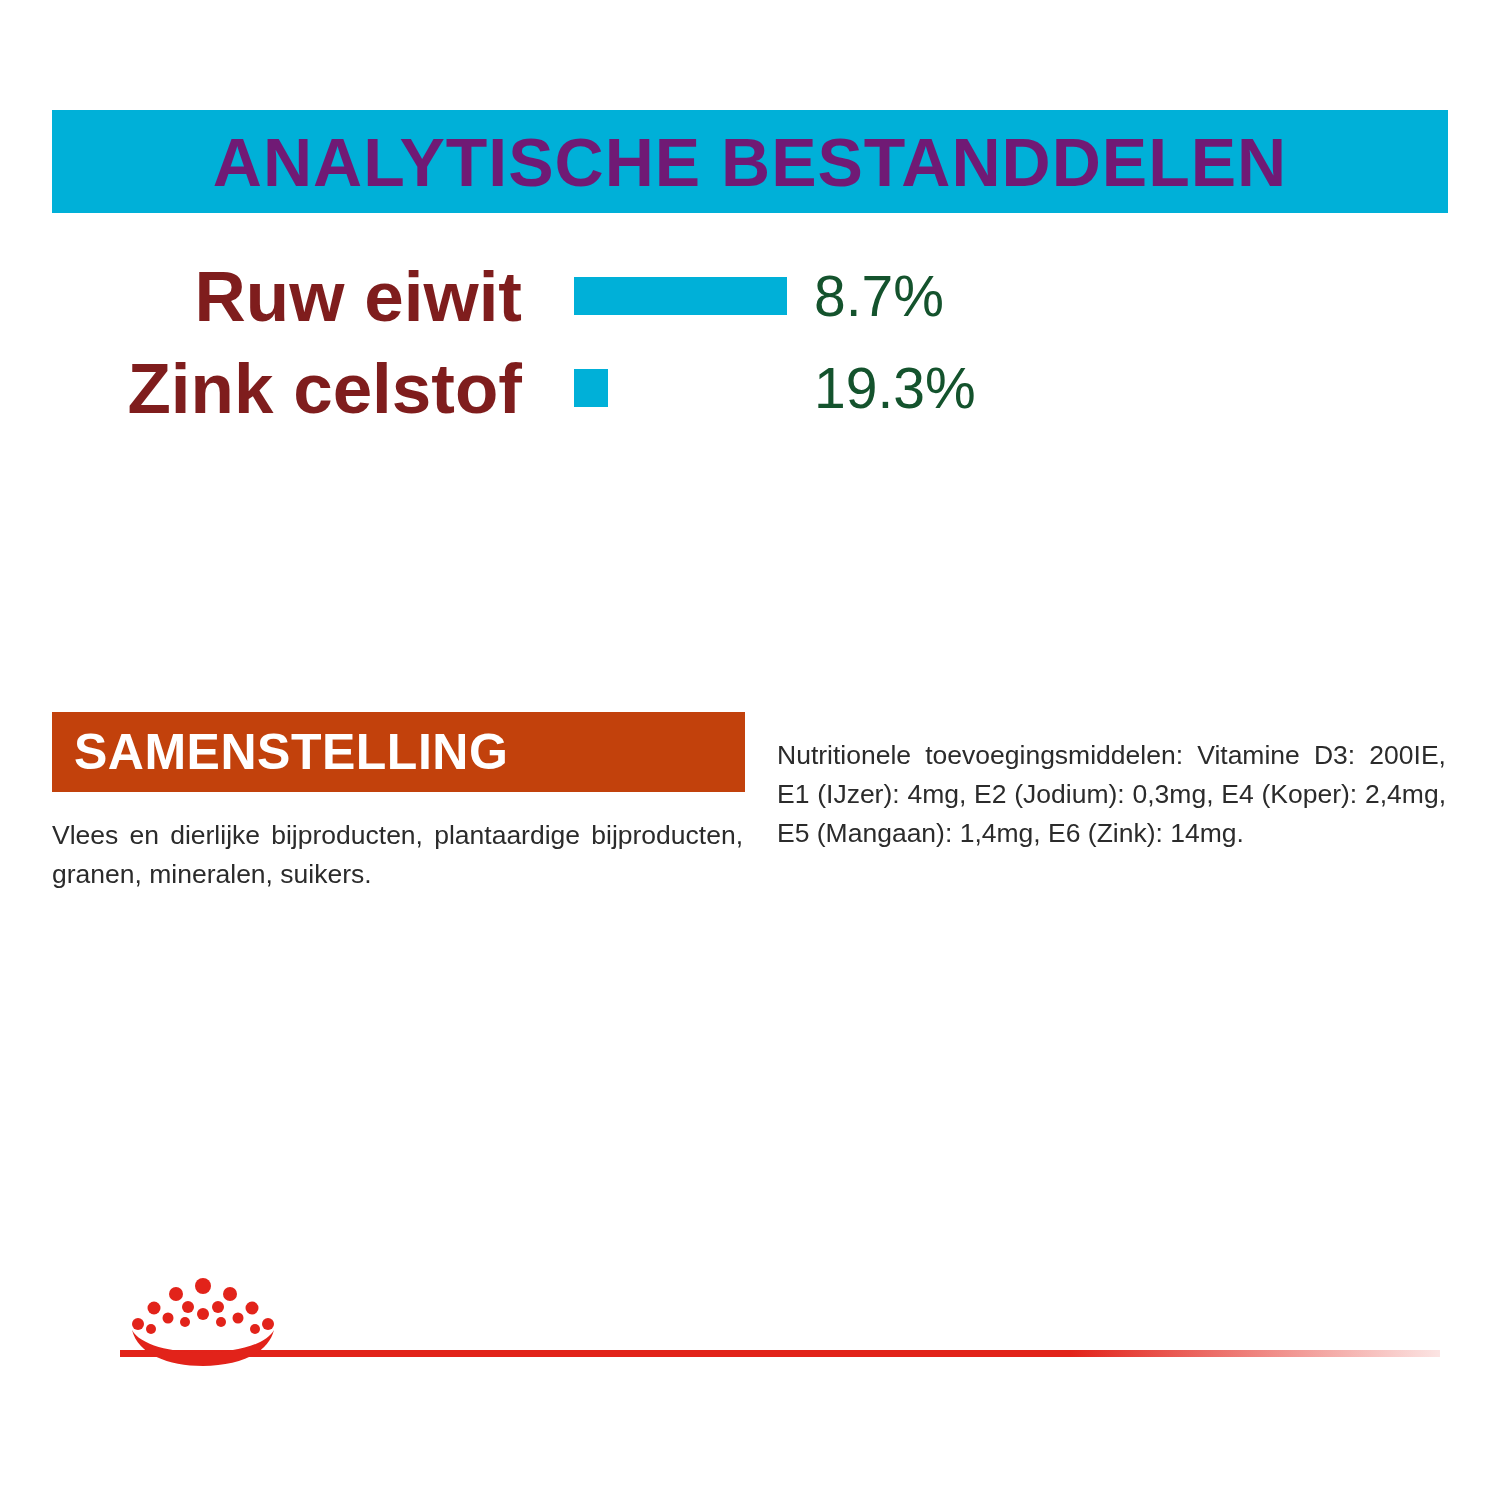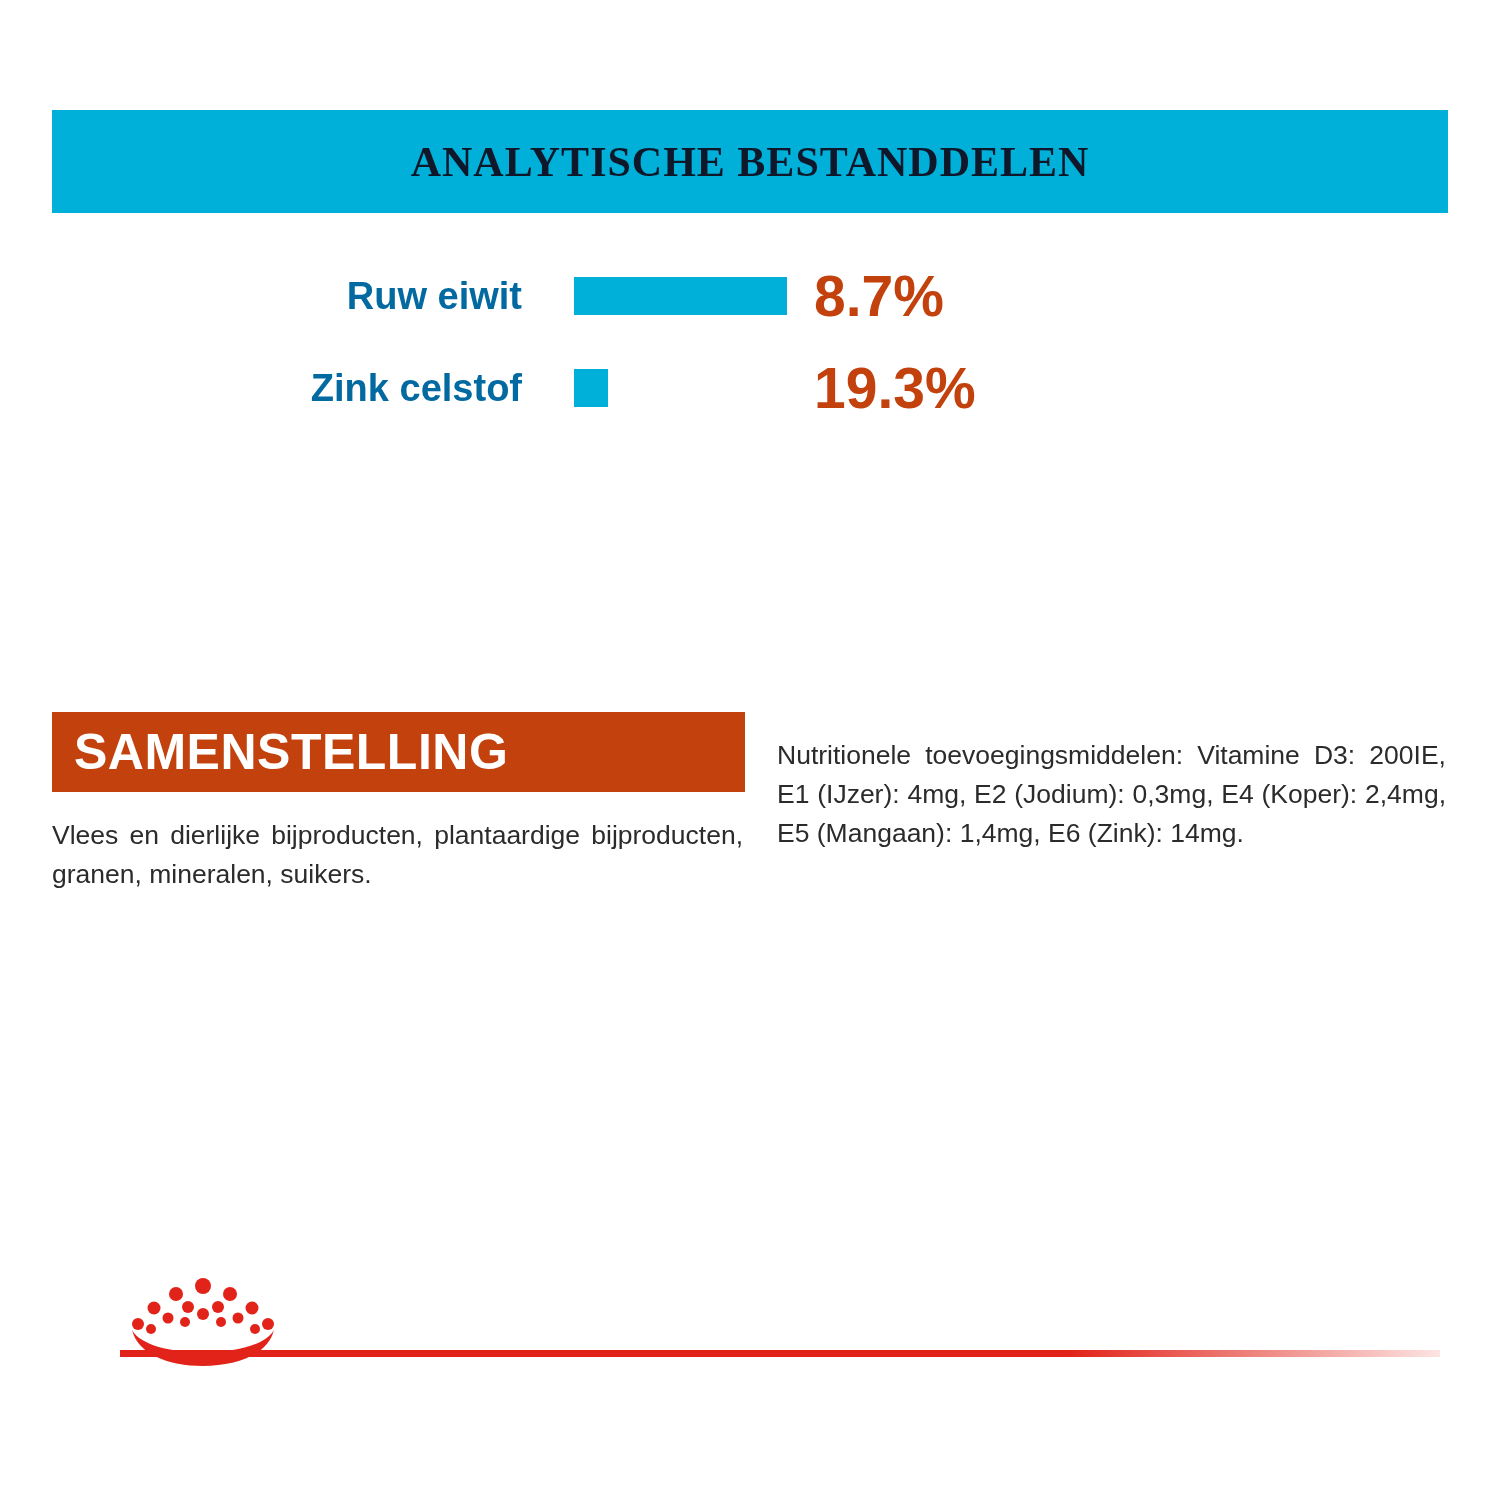--- a/index.html
+++ b/index.html
@@ -26,64 +26,63 @@
     left: 52px;
     top: 110px;
     width: 1396px;
     height: 103px;
     background: #00b0d8;
     display: flex;
     align-items: center;
     justify-content: center;
   }
   .analytical-header .title {
-    color: #0f172a;
-    font-size: 42px;
+    color: #701a75;
+    font-size: 68px;
     font-weight: bold;
     letter-spacing: 1px;
     line-height: 1;
     white-space: nowrap;
-    font-family: Liberation Serif, serif;
   }
 
   .constituents {
     position: absolute;
     left: 52px;
     top: 250px;
     width: 1396px;
   }
   .const-row {
     display: flex;
     align-items: center;
     height: 92px;
   }
   .const-label {
     width: 470px;
     text-align: right;
-    font-size: 38px;
-    font-weight: bold;
-    color: #0369a1;
+    font-size: 71px;
+    font-weight: bold;
+    color: #7f1d1d;
     line-height: 1;
     padding-right: 0;
     white-space: nowrap;
   }
   .const-bar-wrap {
     width: 220px;
     margin-left: 52px;
     display: flex;
     align-items: center;
   }
   .const-bar {
     height: 38px;
     background: #00b0d8;
   }
   .const-value {
     font-size: 57px;
-    font-weight: bold;
-    color: #c2410c;
+    font-weight: normal;
+    color: #14532d;
     line-height: 1;
     margin-left: 20px;
     white-space: nowrap;
   }
 
   
   .panel {
     position: absolute;
     top: 712px;
   }

